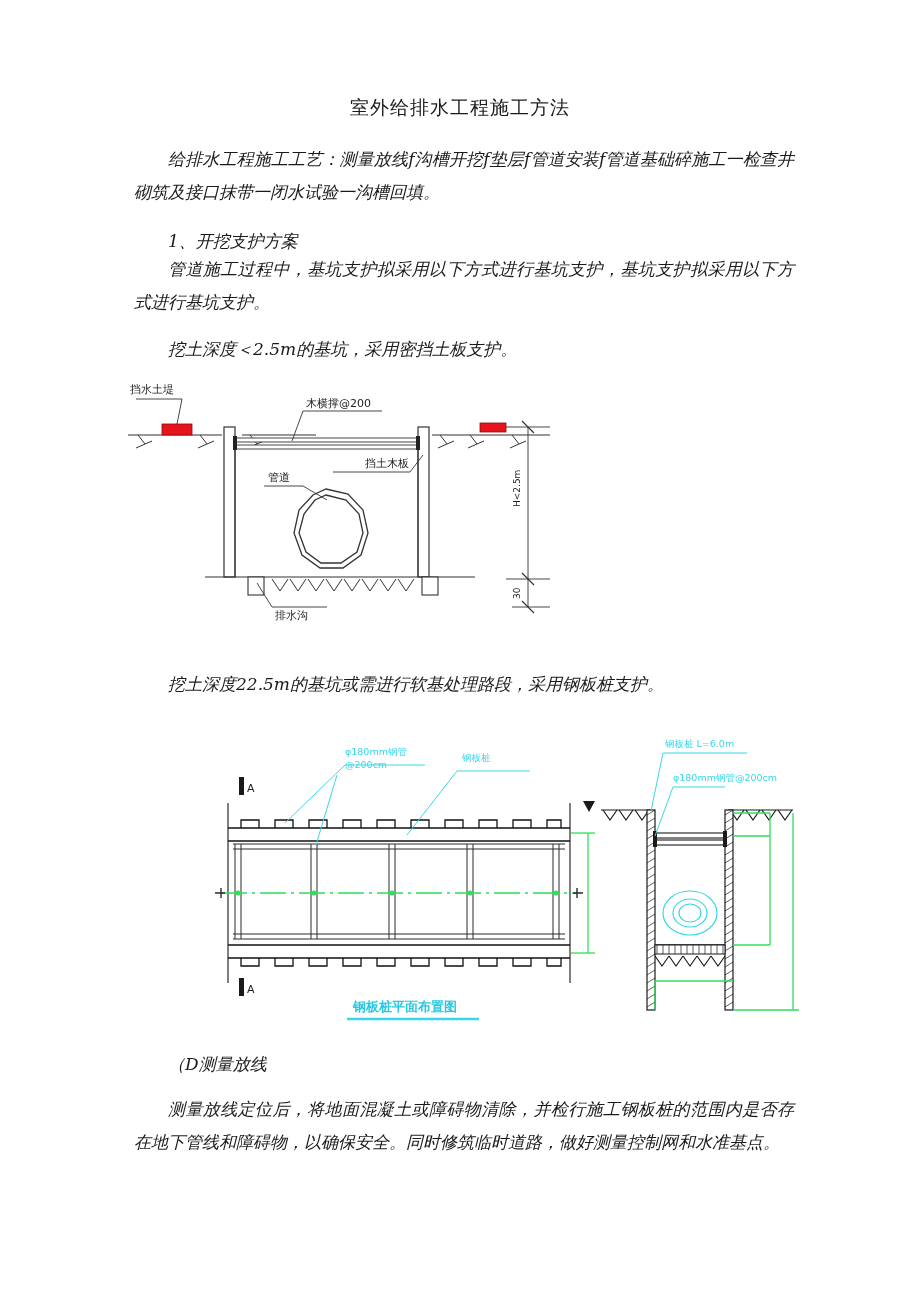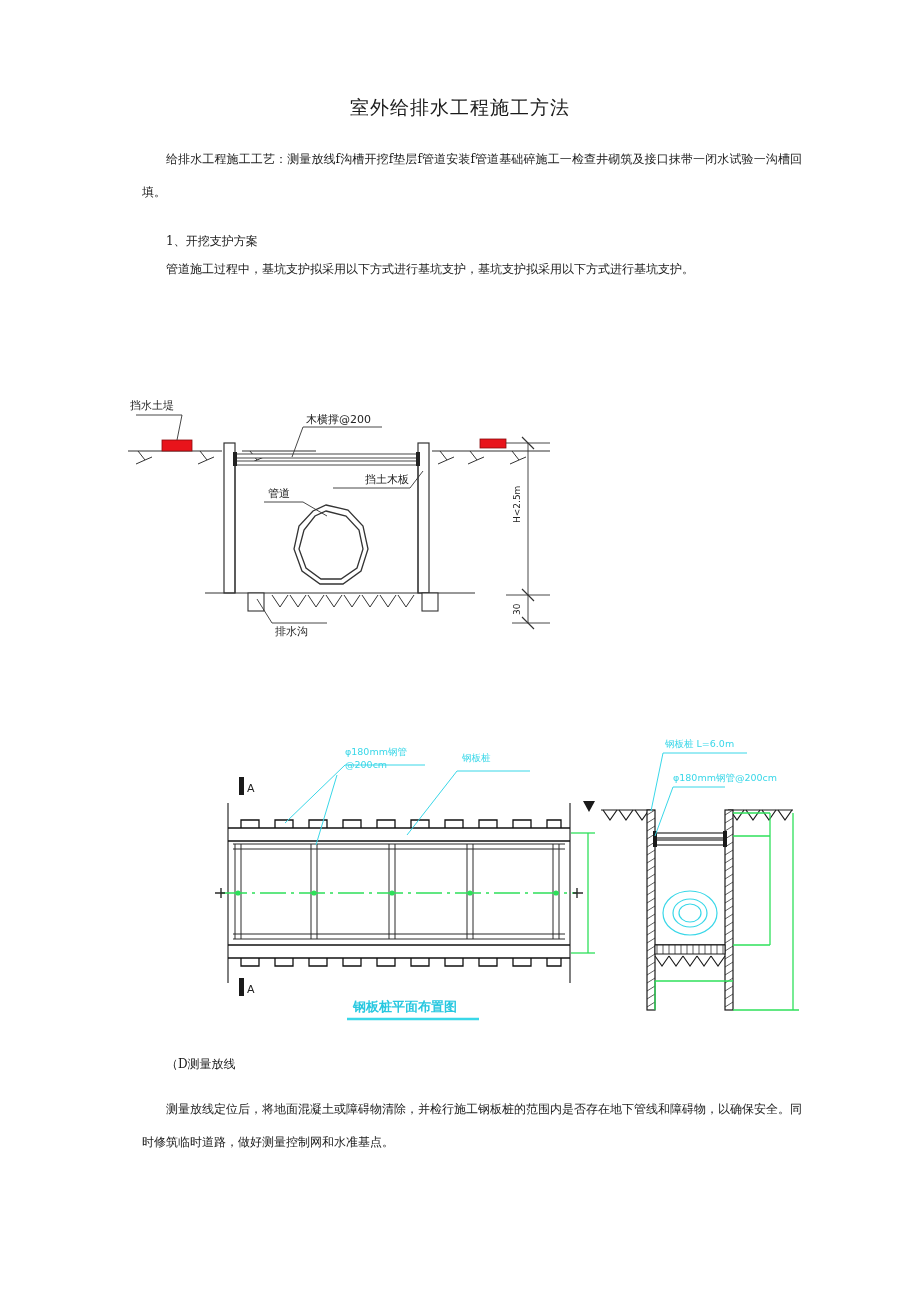--- a/index.html
+++ b/index.html
@@ -25,42 +25,43 @@
     top: 95px;
     left: 0;
     width: 920px;
     text-align: center;
     font-size: 19px;
     letter-spacing: 1px;
     font-family: "DejaVu Serif", "Liberation Serif", serif;
   }
   .para {
     position: absolute;
-    left: 142px;
+    left: 134px;
     width: 660px;
-    font-size: 12px;
+    font-size: 17px;
     line-height: 33px;
     text-align: justify;
     text-justify: inter-ideograph;
     font-family: "DejaVu Serif", "Liberation Serif", serif;
+    font-style: italic;
   }
   .indent { text-indent: 2em; }
   .p1 { top: 143px; }
   .p2 { top: 213px; margin-top: 12px; }
   .p3 { top: 253px; }
   .p4 { top: 333px; }
   .p5 { top: 668px; }
   .p6 { top: 1048px; }
   .p7 { top: 1093px; }
 
   
   .figure {
     position: absolute;
   }
-  .fig1 { left: 120px; top: 383px; width: 450px; height: 280px; }
+  .fig1 { left: 120px; top: 367px; width: 450px; height: 280px; }
   .fig2 { left: 185px; top: 723px; width: 640px; height: 310px; }
   .figure svg { display: block; overflow: visible; }
 
   .cad-label {
     font-family: "DejaVu Sans", "Liberation Sans", sans-serif;
     font-size: 11px;
     fill: #222222;
   }
   .cad-label-cyan {
     font-family: "DejaVu Sans", "Liberation Sans", sans-serif;
@@ -85,21 +86,23 @@
 <div class="page">
 
   <div class="doc-title">室外给排水工程施工方法</div>
 
   <div class="para indent p1">给排水工程施工工艺：测量放线f沟槽开挖f垫层f管道安装f管道基础碎施工一检查井砌筑及接口抹带一闭水试验一沟槽回填。</div>
 
   <div class="para indent p2">1、开挖支护方案</div>
 
   <div class="para indent p3">管道施工过程中，基坑支护拟采用以下方式进行基坑支护，基坑支护拟采用以下方式进行基坑支护。</div>
 
-
+  <div class="para indent p4">挖土深度＜2.5m的基坑，采用密挡土板支护。</div>
+
+  <div class="para indent p5">挖土深度22.5m的基坑或需进行软基处理路段，采用钢板桩支护。</div>
 
   <div class="para indent p7">测量放线定位后，将地面混凝土或障碍物清除，并检行施工钢板桩的范围内是否存在地下管线和障碍物，以确保安全。同时修筑临时道路，做好测量控制网和水准基点。</div>
 
   <div class="para indent p6">（D测量放线</div>
 
   <div class="figure fig1">
     <svg width="450" height="280" viewBox="0 0 450 280">
 
       <g stroke="#333" stroke-width="1.1" fill="none">
         <line x1="8" y1="68" x2="102" y2="68"></line>

